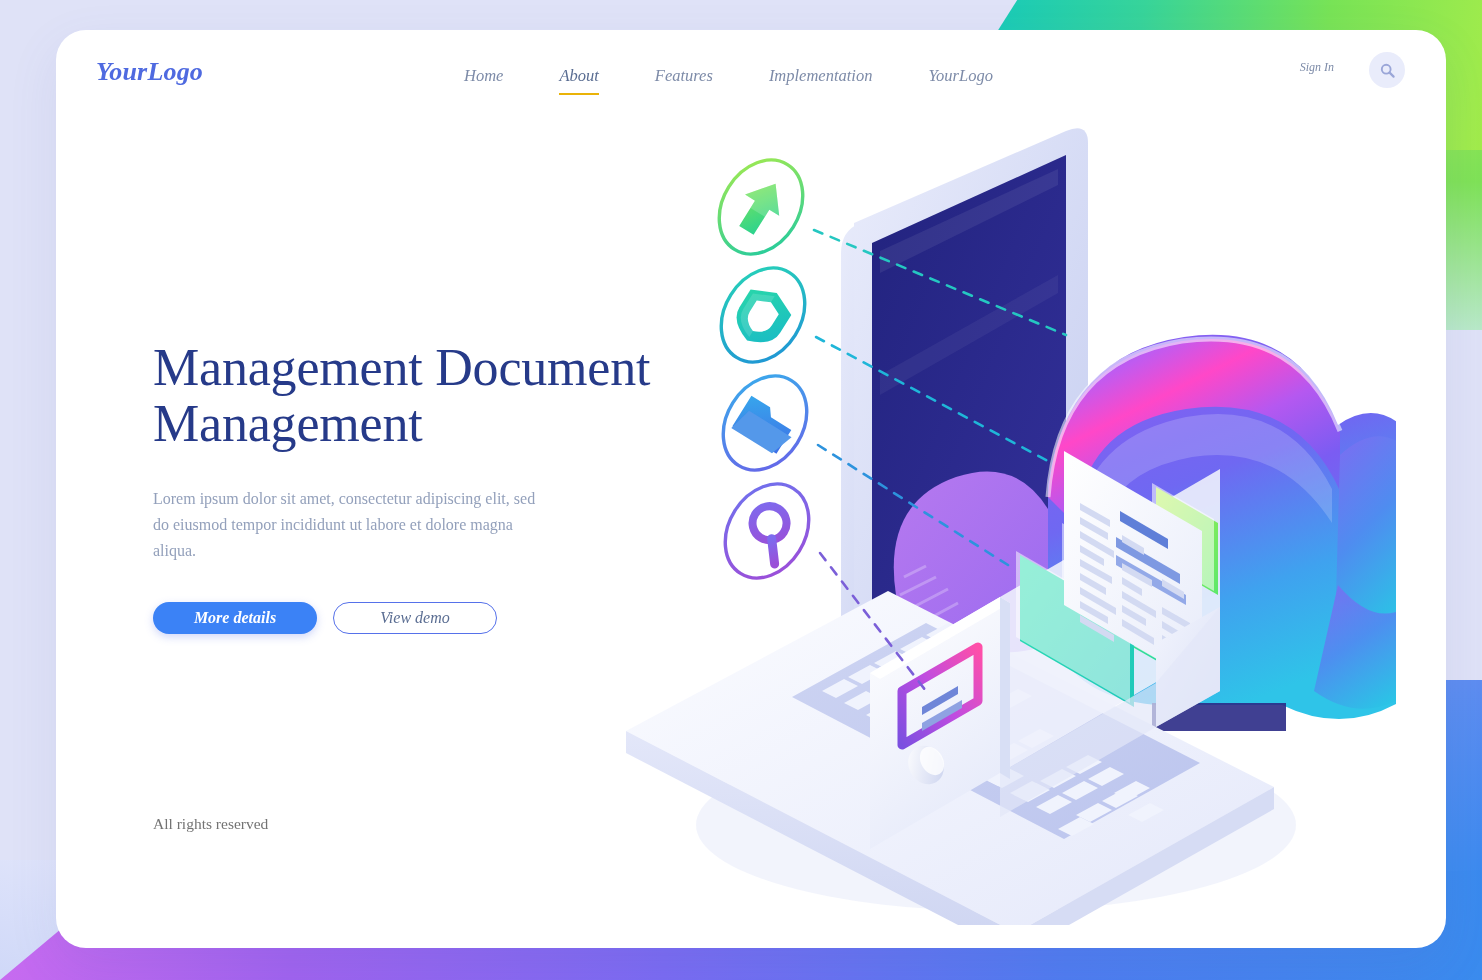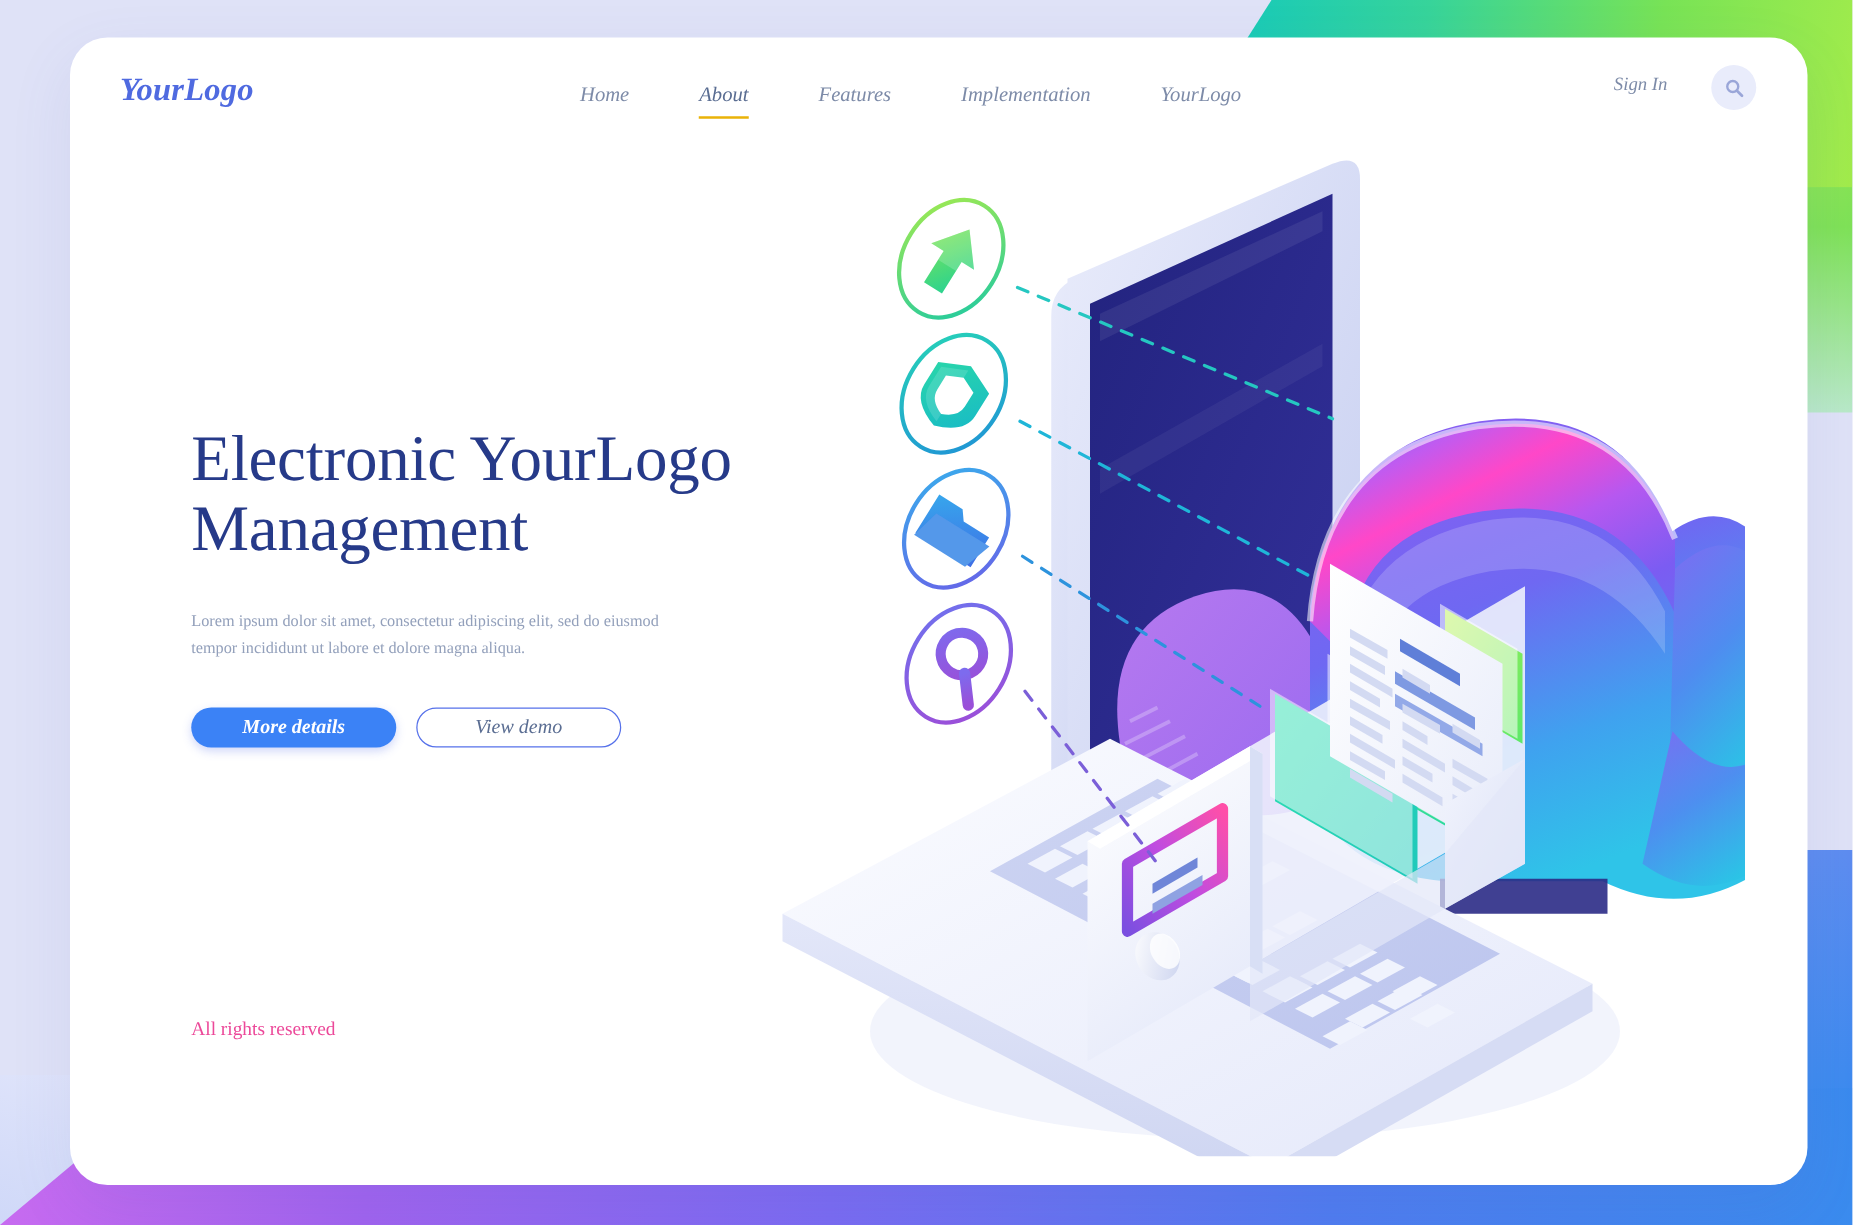--- a/index.html
+++ b/index.html
@@ -51,51 +51,51 @@
     color:#4f6ae0;letter-spacing:.2px;
   }
   #nav{position:absolute;left:408px;top:30px;display:flex;gap:0;text-align:center;}
   .nav-item{
     font-size:16.5px;font-style:italic;color:#7d8ba8;
     padding:6px 0 7px 0;margin-right:56px;white-space:nowrap;cursor:pointer;
   }
   .nav-item.active{color:#5a6d92;border-bottom:2px solid #eab308;}
   #signin{
     position:absolute;right:112px;top:30px;
-    font-size:15px;font-style:italic;color:#7d8ba8;cursor:pointer;
+    font-size:12px;font-style:italic;color:#7d8ba8;cursor:pointer;
   }
   #search-btn{
     position:absolute;right:41px;top:22px;width:36px;height:36px;border-radius:50%;
     background:#e9ecfb;display:flex;align-items:center;justify-content:center;cursor:pointer;
   }
 
   
   #hero{position:absolute;left:97px;top:310px;width:580px;}
   #hero-title{
     font-size:52px;line-height:1.08;color:#263a89;font-weight:400;margin:0;
     letter-spacing:-.2px;
   }
   #hero-sub{
-    margin:34px 0 16px 0;font-size:13px;line-height:1.62;color:#93a0bb;max-width:385px;
+    margin:34px 0 16px 0;font-size:16px;line-height:1.62;color:#93a0bb;max-width:385px;
   }
   #hero-actions{margin-top:38px;display:flex;align-items:center;gap:16px;}
   .btn{
     font-family:"Liberation Serif",serif;font-style:italic;font-size:16px;
     border-radius:22px;cursor:pointer;display:inline-flex;align-items:center;justify-content:center;
   }
   #btn-primary{
     width:164px;height:32px;background:#3b82f6;color:#fff;border:none;font-weight:bold;
     box-shadow:0 3px 8px rgba(86,113,234,.28);
     text-align:center;
   }
   #btn-secondary{
     width:164px;height:32px;background:#fff;color:#5a6d92;border:1.6px solid #5671ea;
   }
   #copyright{
-    position:absolute;left:97px;top:785px;font-size:15.5px;color:#ec4899;
+    position:absolute;left:97px;top:785px;font-size:15.5px;color:#737373;
   }
 
   
   #illustration{position:absolute;left:540px;top:95px;width:800px;height:800px;}
   #illustration svg{display:block;width:800px;height:800px;}
 </style>
 </head>
 <body>
 
 <div id="bg-layer">
@@ -123,21 +123,21 @@
 
     <div id="search-btn">
       <svg width="17" height="17" viewBox="0 0 17 17">
         <circle cx="7.2" cy="7.2" r="4.4" fill="none" stroke="#9aa6d8" stroke-width="1.9"></circle>
         <line x1="10.6" y1="10.6" x2="14.6" y2="14.6" stroke="#9aa6d8" stroke-width="2.2" stroke-linecap="round"></line>
       </svg>
     </div>
   </div>
 
   <div id="hero">
-    <h1 id="hero-title">Electronic YourLogo Management</h1>
+    <h1 id="hero-title">Management Document Management</h1>
     <p id="hero-sub">Lorem ipsum dolor sit amet, consectetur adipiscing elit, sed do eiusmod tempor incididunt ut labore et dolore magna aliqua.</p>
     <div id="hero-actions">
       <button class="btn" id="btn-primary">More details</button>
       <button class="btn" id="btn-secondary">View demo</button>
     </div>
   </div>
 
   <div id="copyright">All rights reserved</div>
 
   <div id="illustration">

